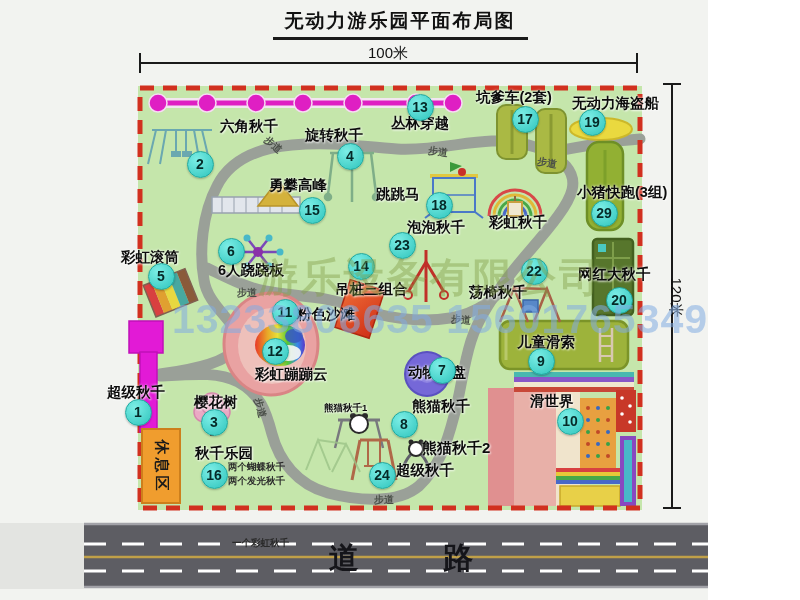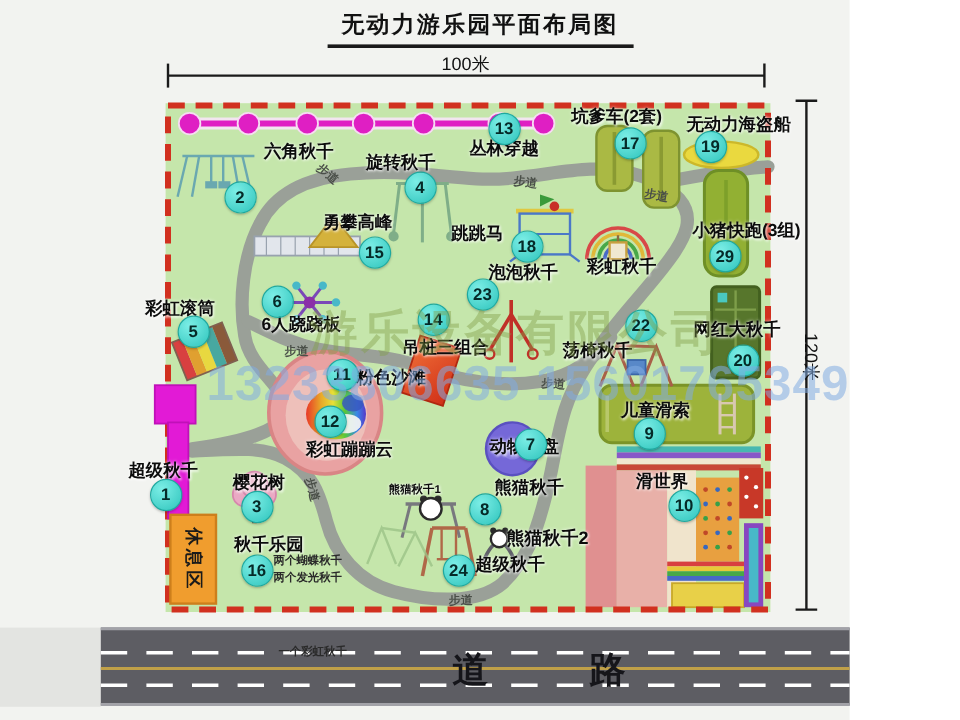--- a/index.html
+++ b/index.html
@@ -21,21 +21,21 @@
   .note{position:absolute;font-size:9.5px;font-weight:bold;color:#2a2a2a;z-index:6;white-space:nowrap;}
   .rest-area-label{position:absolute;left:142px;top:429px;width:38px;height:74px;z-index:6;
          display:flex;align-items:center;justify-content:center;}
   .rest-area-label span{transform:rotate(90deg);font-size:15px;font-weight:bold;color:#1a1a1a;
          letter-spacing:3px;white-space:nowrap;}
   .watermark-company{position:absolute;left:258px;top:250px;z-index:8;font-size:40px;font-weight:bold;
          color:rgba(128,158,70,0.42);letter-spacing:3px;white-space:nowrap;pointer-events:none;}
   .watermark-phone{position:absolute;left:172px;top:296px;z-index:8;font-size:41px;font-weight:bold;
          color:rgba(130,172,226,0.55);letter-spacing:1px;white-space:nowrap;pointer-events:none;}
   .road-label{position:absolute;left:84px;top:538px;width:634px;text-align:center;z-index:5;
-         font-size:30px;font-weight:bold;color:#15151a;letter-spacing:38px;text-indent:38px;padding-left:48px;}
+         font-size:30px;font-weight:bold;color:#15151a;letter-spacing:38px;text-indent:38px;}
   svg{position:absolute;left:0;top:0;z-index:1;}
 </style>
 </head>
 <body>
 
 <div class="stage">
 
   <div class="page-title">
     <span>无动力游乐园平面布局图</span>
   </div>

